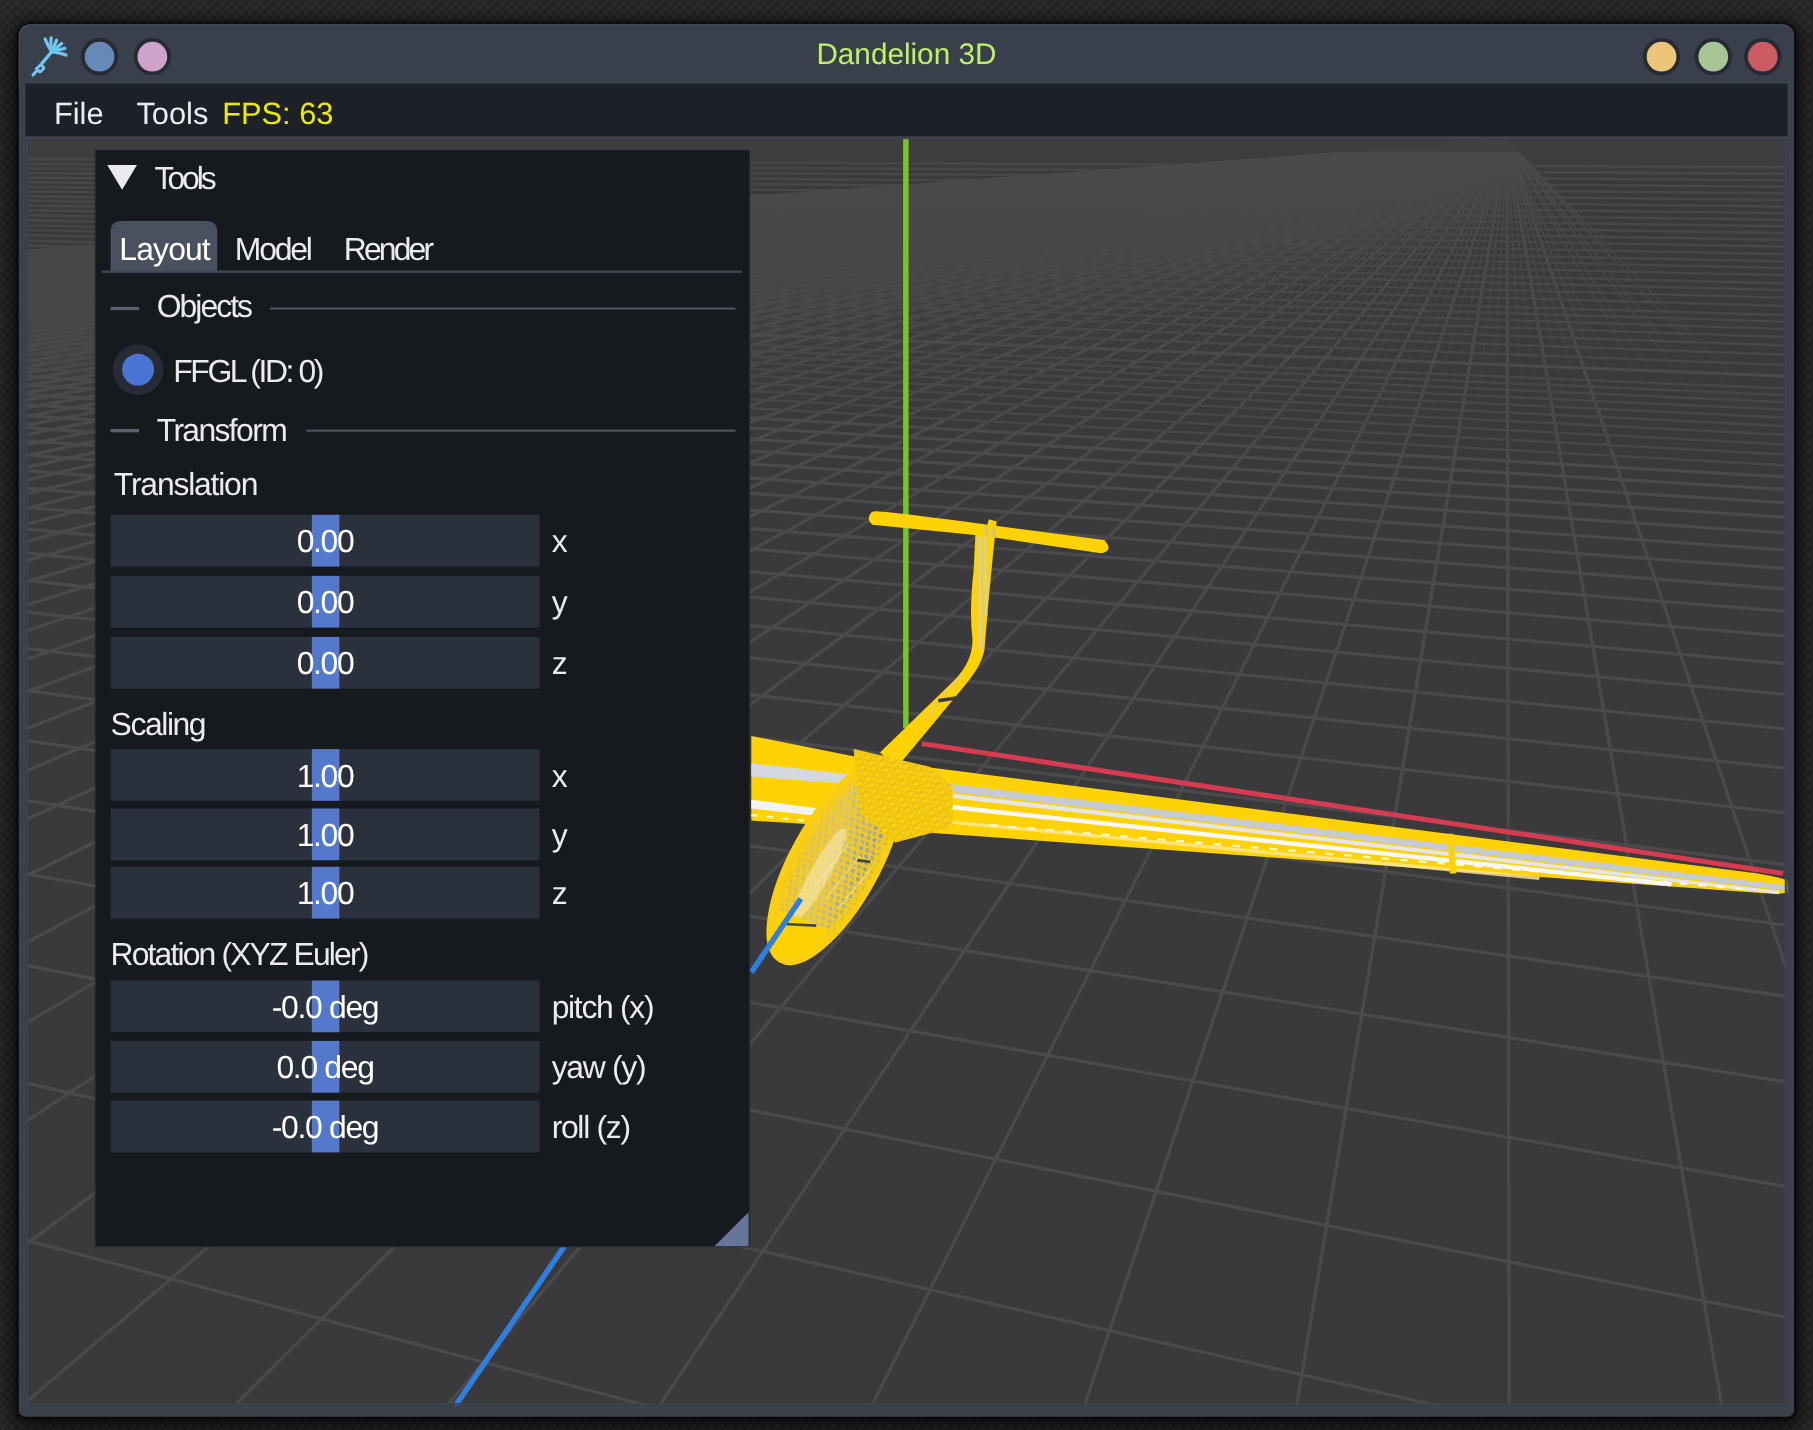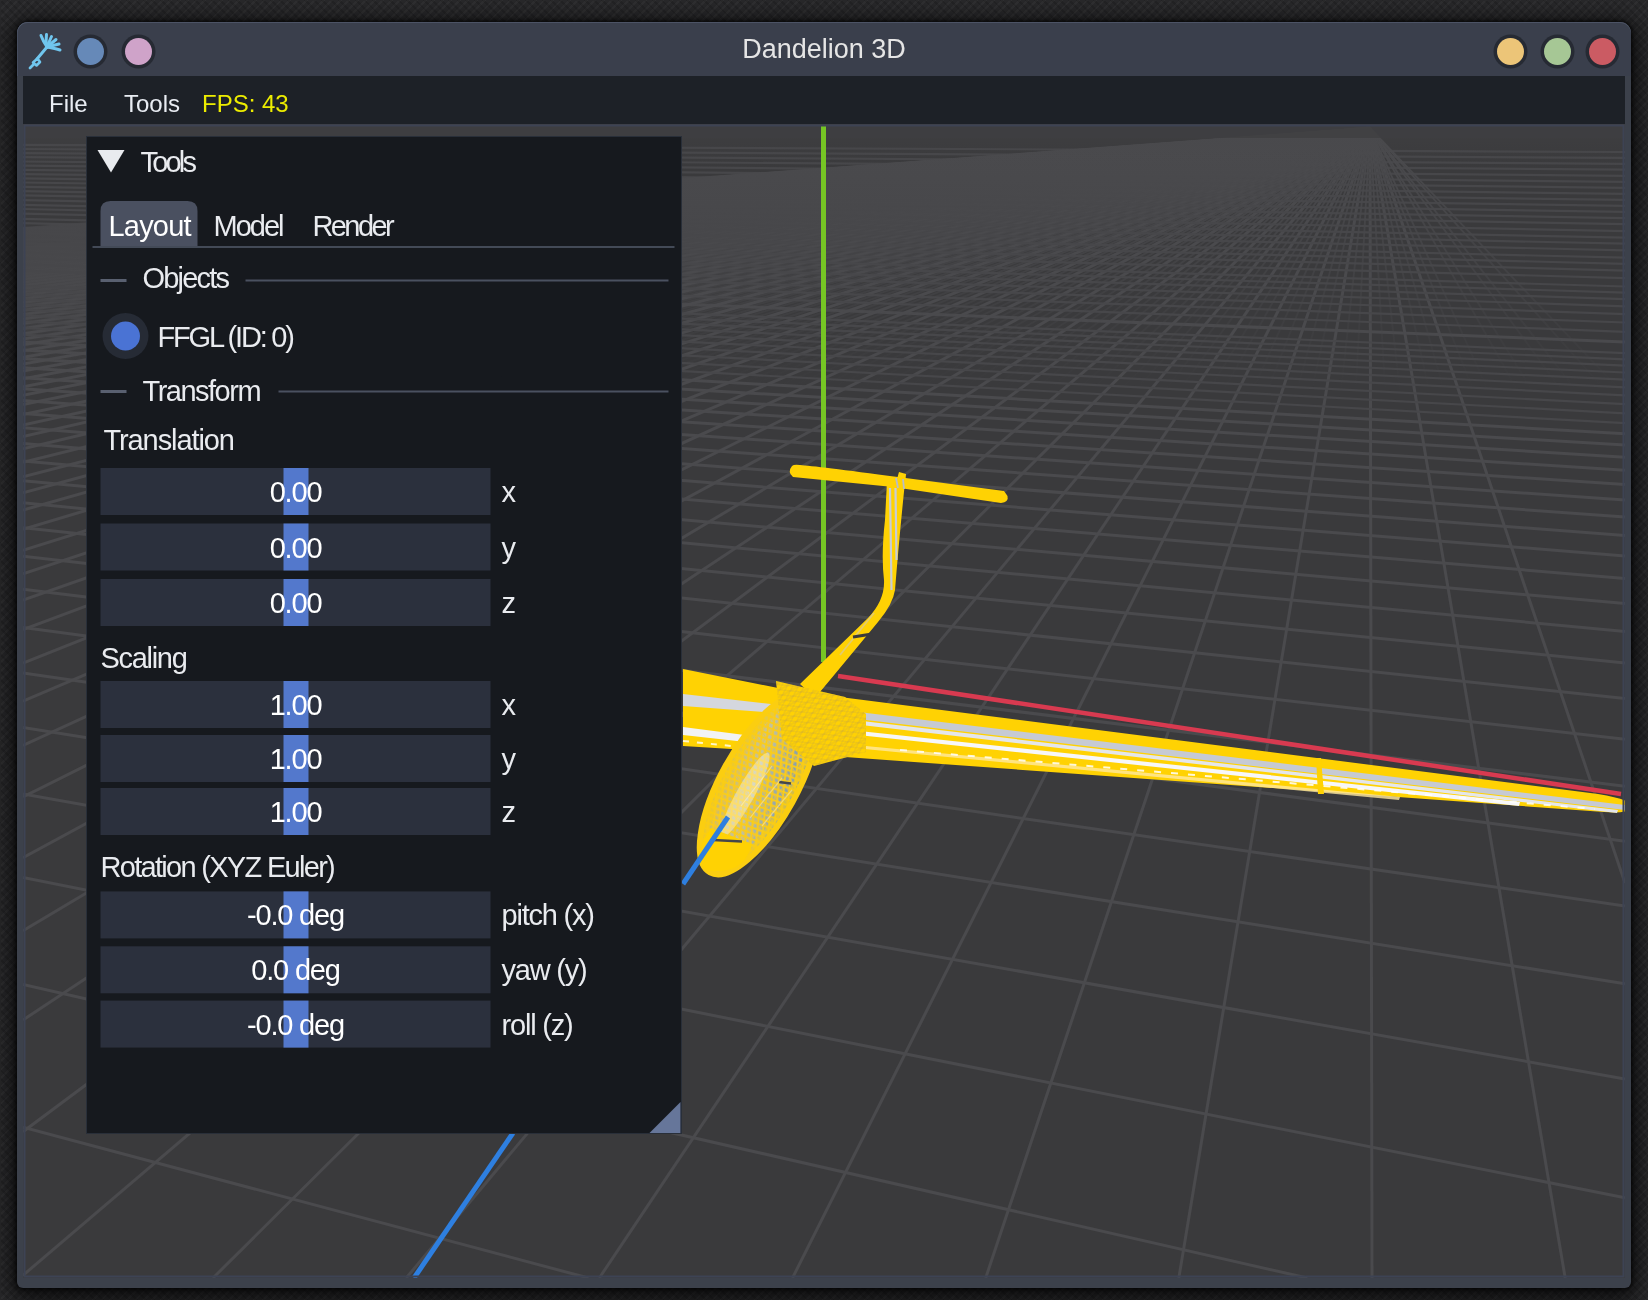--- a/index.html
+++ b/index.html
@@ -1,23 +1,23 @@
 <!DOCTYPE html>
 <html><head><meta charset="utf-8"><style>
 html,body{margin:0;padding:0;width:1648px;height:1300px;overflow:hidden;background:#141414;}
 *{box-sizing:border-box;}
 body{font-family:"Liberation Sans",sans-serif;}
 #desk{position:absolute;inset:0;background:
  repeating-linear-gradient(135deg, #2f2f31 0 2px, #28282a 2px 6px);}
 #desk:after{content:"";position:absolute;inset:0;background:repeating-linear-gradient(45deg, rgba(0,0,0,.12) 0 2px, rgba(0,0,0,0) 2px 6px);}
 #win{position:absolute;left:17px;top:22px;width:1614px;height:1266px;background:#3c414b;border-radius:11px 11px 6px 6px;box-shadow:0 5px 22px 6px rgba(0,0,0,0.75), 0 0 4px 1px rgba(0,0,0,0.8);}
 #titlebar{position:absolute;left:0;top:0;width:100%;height:54px;background:#3a3f4c;border-radius:11px 11px 0 0;box-shadow:inset 0 1px 0 rgba(130,145,175,0.25), inset 1px 0 0 rgba(130,145,175,0.18);}
-#title{position:absolute;left:0;top:0;width:100%;height:54px;line-height:55px;text-align:center;color:#e5e5e5;font-size:27px;}
+#title{position:absolute;left:0;top:0;width:100%;height:54px;line-height:55px;text-align:center;color:#bef264;font-size:27px;}
 #menubar{position:absolute;left:6px;top:54px;width:1602px;height:48px;background:#1d2127;}
-.menuitem{position:absolute;top:0;height:48px;line-height:55px;color:#e9edf3;font-size:24px;}
+.menuitem{position:absolute;top:0;height:48px;line-height:55px;color:#e9edf3;font-size:28px;}
 #viewport{position:absolute;left:6px;top:102px;width:1602px;height:1154px;background:#3a3a3c;}
 </style></head><body>
 <div id="desk"></div>
 <div id="win">
   <div id="titlebar">
     <div id="title">Dandelion 3D</div>
     <svg width="54" height="54" style="position:absolute;left:0;top:0;" viewBox="17 22 54 54">
       <g stroke="#70c6ee" stroke-width="3" fill="none" stroke-linecap="round">
         <path d="M47 47 L37 59"></path>
         <path d="M47 47 Q43 41 41 35.5"></path>
@@ -32,21 +32,21 @@
     </svg>
     <div style="position:absolute;left:60px;top:15.5px;width:27px;height:27px;border-radius:50%;background:#6689b8;box-shadow:0 0 0 3.5px #262a33;"></div>
     <div style="position:absolute;left:107.5px;top:15.5px;width:27px;height:27px;border-radius:50%;background:#cfa3c9;box-shadow:0 0 0 3.5px #262a33;"></div>
     <div style="position:absolute;left:1479.5px;top:15.5px;width:27px;height:27px;border-radius:50%;background:#ecc578;box-shadow:0 0 0 3.5px #262a33;"></div>
     <div style="position:absolute;left:1526.5px;top:15.5px;width:27px;height:27px;border-radius:50%;background:#a6c795;box-shadow:0 0 0 3.5px #262a33;"></div>
     <div style="position:absolute;left:1571.5px;top:15.5px;width:27px;height:27px;border-radius:50%;background:#cb5b63;box-shadow:0 0 0 3.5px #262a33;"></div>
   </div>
   <div id="menubar">
     <div class="menuitem" style="left:26px;">File</div>
     <div class="menuitem" style="left:101px;">Tools</div>
-    <div class="menuitem" style="left:179px;color:#ecec00;">FPS: 43</div>
+    <div class="menuitem" style="left:179px;color:#ecec00;">FPS: 63</div>
   </div>
   <div id="viewport">
 <svg width="1602" height="1154" viewBox="23 124 1602 1154" style="position:absolute;left:0;top:0;">
 <defs>
  <clipPath id="vp">
             <rect x="23" y="124" width="1602" height="1154"></rect>
           </clipPath>
  <linearGradient id="bfade" gradientUnits="userSpaceOnUse" x1="0" y1="150" x2="0" y2="390">
    <stop offset="0" stop-color="#4a4a4d"></stop>
             <stop offset="0.35" stop-color="#47474a" stop-opacity="0.8"></stop>

